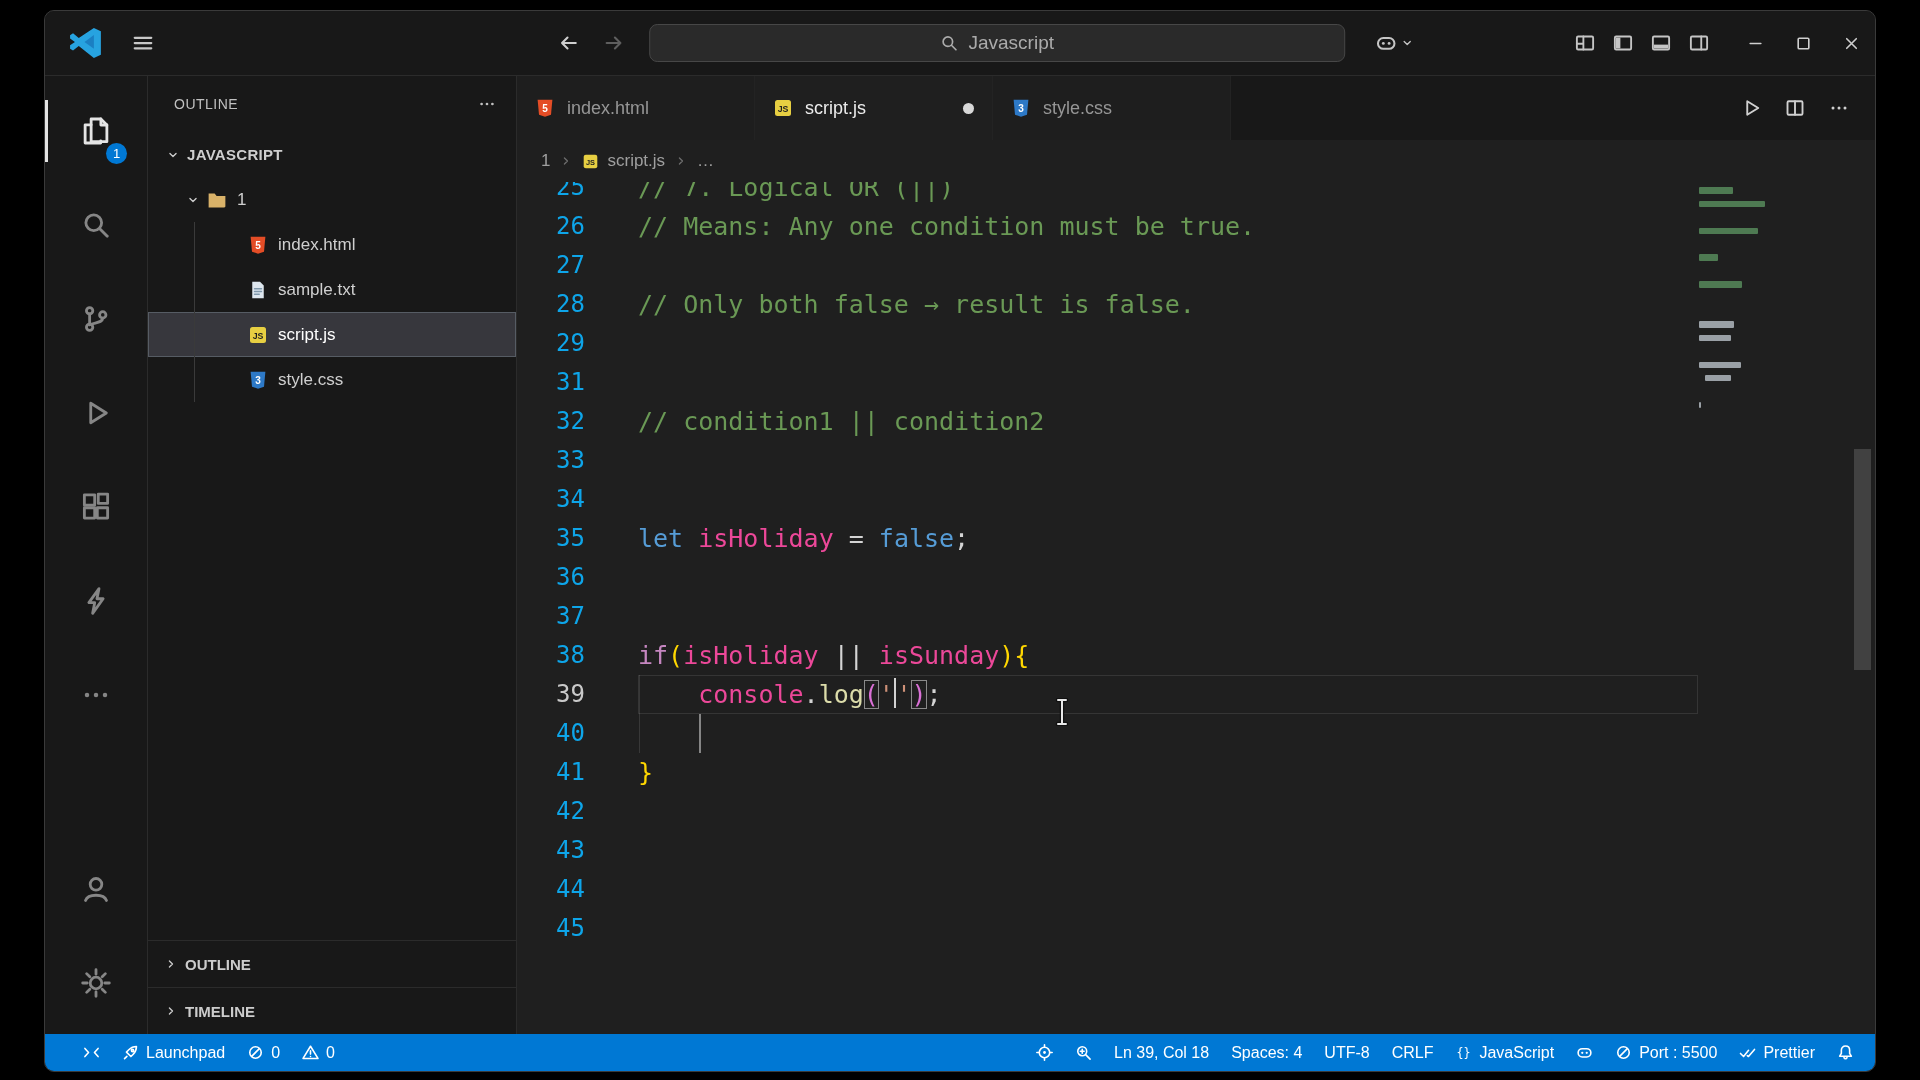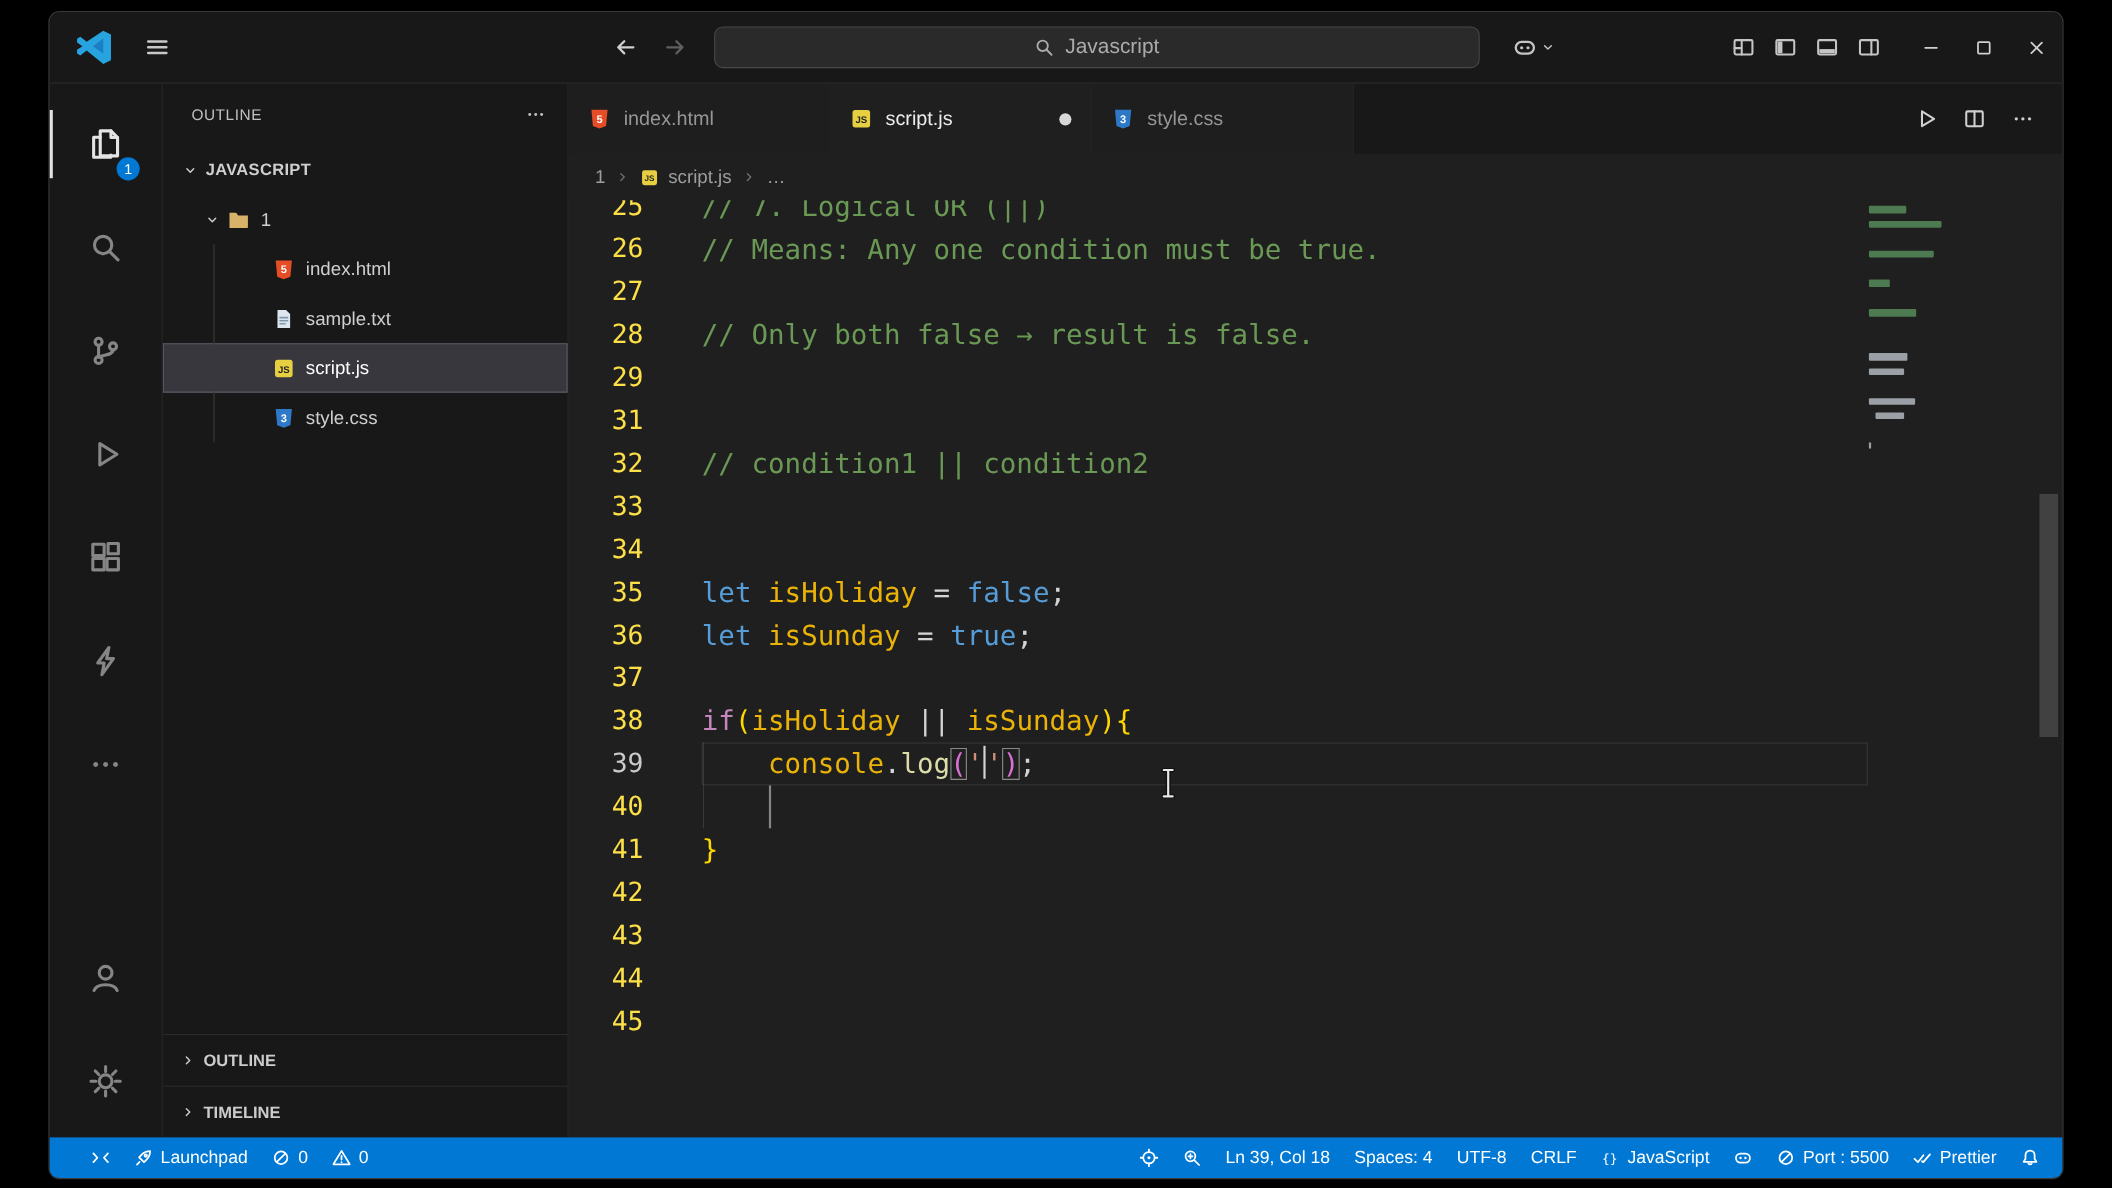--- a/index.html
+++ b/index.html
@@ -79,24 +79,24 @@
   .bc-sep{color:#6d6d6d;}
 
   
   .code{flex:1;position:relative;overflow:hidden;color:#d4d4d4;
     font-family:"DejaVu Sans Mono","Liberation Mono",monospace;font-size:25px;line-height:39px;}
   .lines{margin-top:-14px;}
   .line{height:39px;display:flex;position:relative;}
   .line.cur::after{content:"";position:absolute;left:121px;right:177px;top:0;bottom:0;
     border:1px solid rgba(255,255,255,.10);pointer-events:none;}
   .ln{width:121px;flex:none;box-sizing:border-box;text-align:right;padding-right:53px;
-    color:#fde047;font-size:24px;user-select:none;}
+    color:#0ea5e9;font-size:24px;user-select:none;}
   .line.cur .ln{color:#c9c9c9;}
   .lt{white-space:pre;}
-  .tk-c{color:#6a9955}.tk-k{color:#569cd6}.tk-kc{color:#c586c0}.tk-v{color:#eab308}
+  .tk-c{color:#6a9955}.tk-k{color:#569cd6}.tk-kc{color:#c586c0}.tk-v{color:#ec4899}
   .tk-f{color:#dcdcaa}.tk-p{color:#d4d4d4}.tk-s{color:#ce9178}.tk-b1{color:#ffd700}
   .tk-b2m{color:#da70d6;box-shadow:inset 0 0 0 1px #8a8a8a;}
   .caret{display:inline-block;width:2.5px;height:30px;background:#d2d2d2;vertical-align:middle;margin-bottom:6px;}
   .diam{display:inline-block;width:14px;height:14px;margin:0 6px 3px 6px;background:#efa033;
     transform:rotate(45deg);border-radius:2px;vertical-align:middle;}
   .guide{position:absolute;top:0;bottom:0;width:1px;background:#383838;}
   .guide.hl{background:#858585;width:2px;}
   .minimap{position:absolute;top:2px;right:84px;width:92px;}
   .mm-row{height:13.4px;display:flex;align-items:center;}
   .mm-bar{height:6.5px;border-radius:1px;}
@@ -514,21 +514,20 @@
               <div class="line">
                 <span class="ln">34</span>
                 <span class="lt"></span>
               </div>
               <div class="line">
                 <span class="ln">35</span>
                 <span class="lt"><span class="tk-k">let</span><span class="tk-p"> </span><span class="tk-v">isHoliday</span><span class="tk-p"> = </span><span class="tk-k">false</span><span class="tk-p">;</span></span>
               </div>
               <div class="line">
                 <span class="ln">36</span>
-                <span class="lt"><span class="tk-k">let</span><span class="tk-p"> </span><span class="tk-v">isSunday</span><span class="tk-p"> = </span><span class="tk-k">true</span><span class="tk-p">;</span></span>
               </div>
               <div class="line">
                 <span class="ln">37</span>
                 <span class="lt"></span>
               </div>
               <div class="line">
                 <span class="ln">38</span>
                 <span class="lt"><span class="tk-kc">if</span><span class="tk-b1">(</span><span class="tk-v">isHoliday</span><span class="tk-p"> || </span><span class="tk-v">isSunday</span><span class="tk-b1">)</span><span class="tk-b1">{</span></span>
               </div>
               <div class="line cur">

